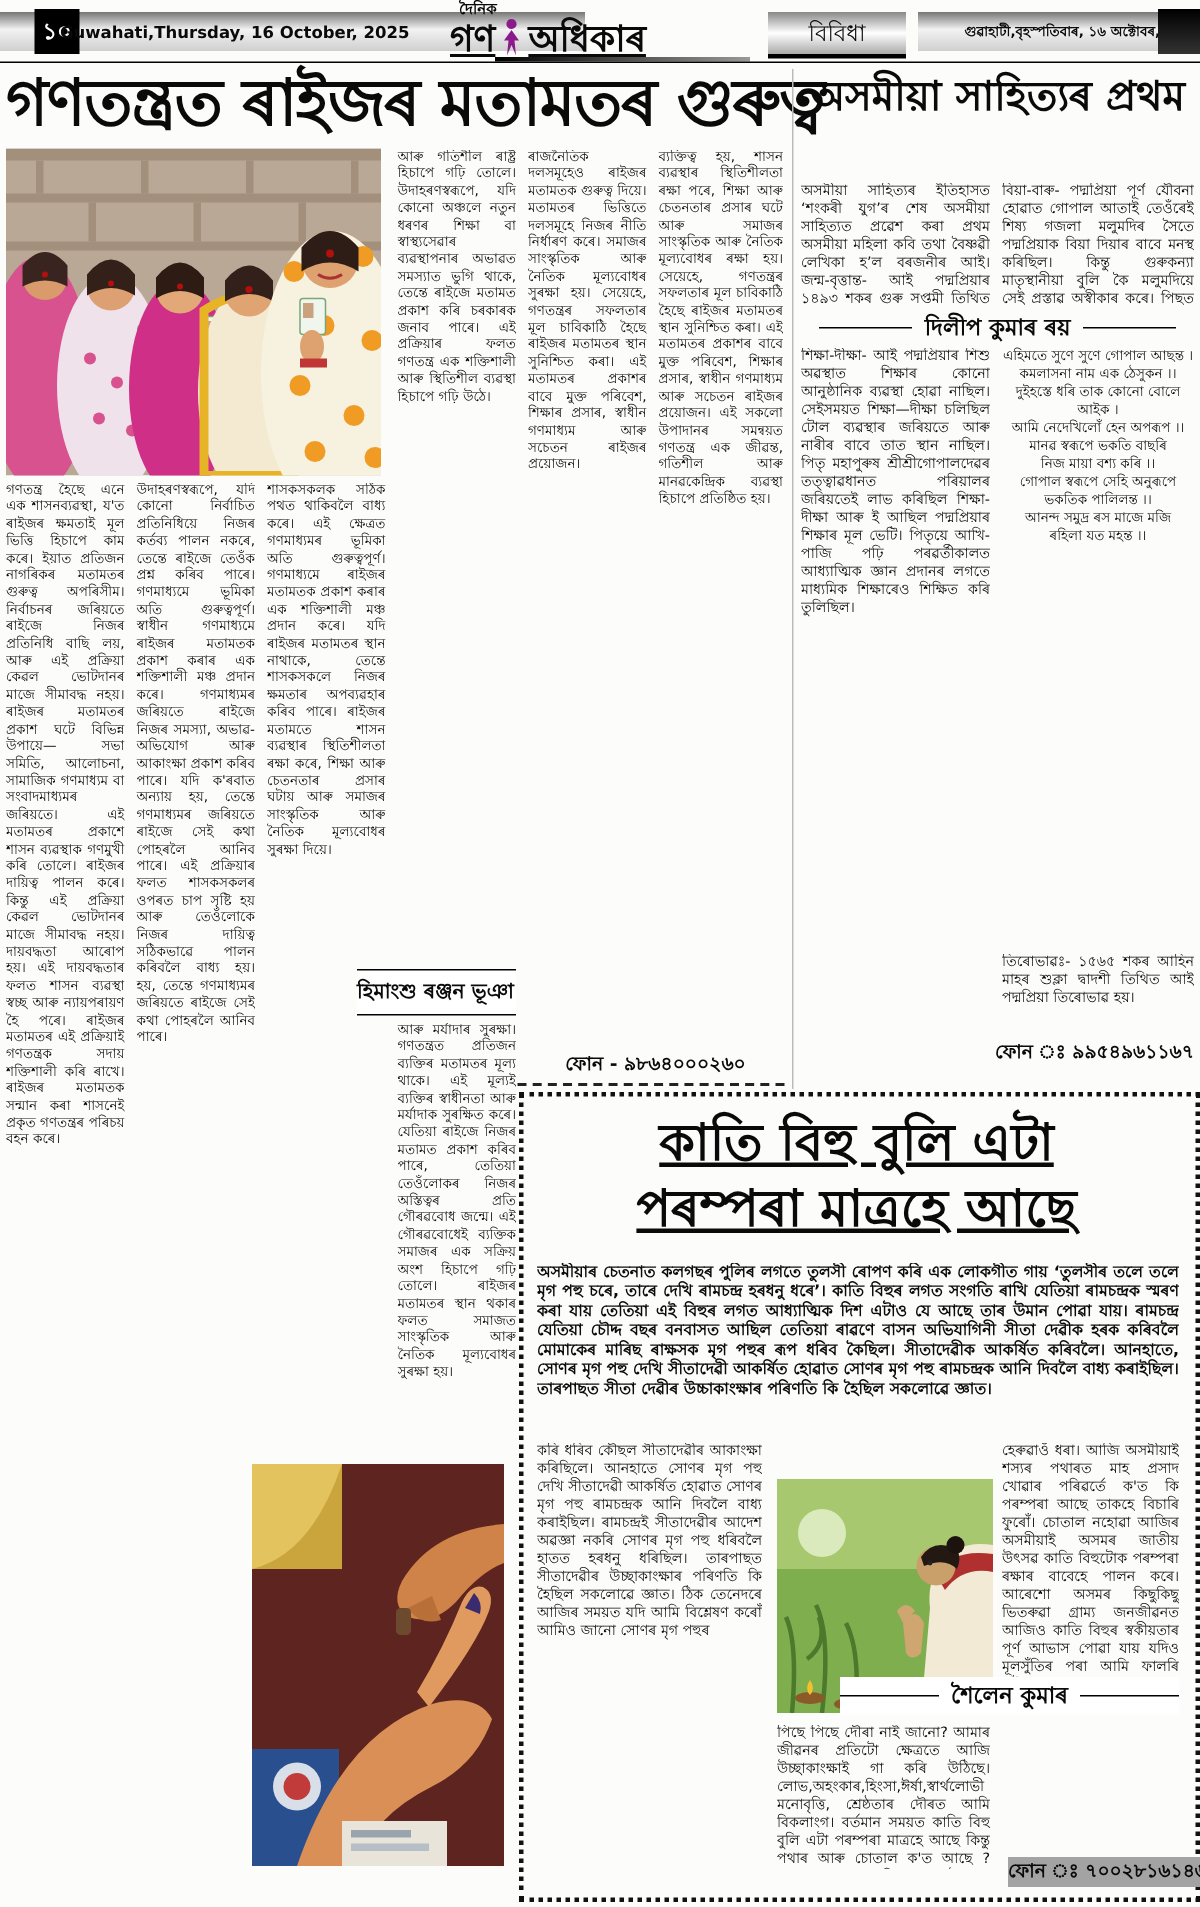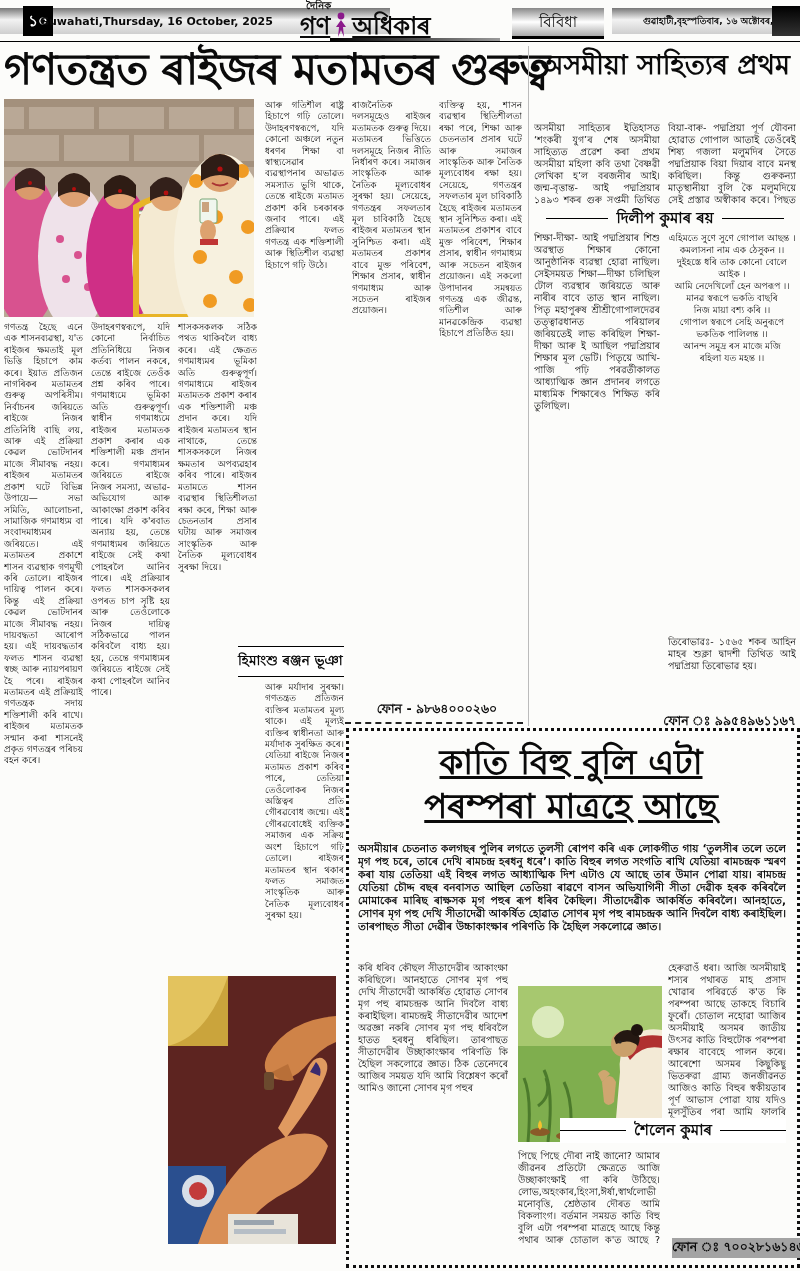--- a/index.html
+++ b/index.html
@@ -189,21 +189,21 @@
 কমলাসনা নাম এক ঠেসুকন ।।
 দুইহস্তে ধৰি তাক কোনো বোলে আইক ।
 আমি নেদেখিলোঁ হেন অপৰূপ ।।
 মানৱ স্বৰূপে    ভকতি বাছৰি
 নিজ মায়া বশ্য কৰি ।।
 গোপাল স্বৰূপে    সেহি অনুৰূপে
 ভকতিক পালিলন্ত ।।
 আনন্দ সমুদ্ৰ    ৰস মাজে মজি
 ৰহিলা যত মহন্ত ।।</div>
 <div class="abs col col-md" style="left:668px;top:636px;width:128px;height:48px;">তিৰোভাৱঃ- ১৫৬৫ শকৰ আহিন মাহৰ শুক্লা দ্বাদশী তিথিত আই পদ্মপ্ৰিয়া তিৰোভাৱ হয়।</div>
-<div class="abs phone" style="left:640px;top:692px;width:156px;text-align:right;margin-top:20px;">ফোন ঃ ৯৯৫৪৯৬১১৬৭</div>
+<div class="abs phone" style="left:640px;top:692px;width:156px;text-align:right;">ফোন ঃ ৯৯৫৪৯৬১১৬৭</div>
 
 <div class="abs bihu-box" style="left:346px;top:728px;width:448px;height:534px;"></div>
 <div class="abs bihu-headline" style="left:360px;top:740px;width:422px;">
   <div>কাতি বিহু বুলি এটা</div>
   <div>পৰম্পৰা মাত্ৰহে আছে</div>
 </div>
 <div class="abs bihu-intro" style="left:358px;top:842px;width:428px;height:112px;overflow:hidden;">অসমীয়াৰ চেতনাত কলগছৰ পুলিৰ লগতে তুলসী ৰোপণ কৰি এক লোকগীত গায় ‘তুলসীৰ তলে তলে মৃগ পহু চৰে, তাৰে দেখি ৰামচন্দ্ৰ হৰধনু ধৰে’। কাতি বিহুৰ লগত সংগতি ৰাখি যেতিয়া ৰামচন্দ্ৰক স্মৰণ কৰা যায় তেতিয়া এই বিহুৰ লগত আধ্যাত্মিক দিশ এটাও যে আছে তাৰ উমান পোৱা যায়। ৰামচন্দ্ৰ যেতিয়া চৌদ্দ বছৰ বনবাসত আছিল তেতিয়া ৰাৱণে বাসন অভিযাগিনী সীতা দেৱীক হৰক কৰিবলৈ মোমাকেৰ মাৰিছ ৰাক্ষসক মৃগ পহুৰ ৰূপ ধৰিব কৈছিল। সীতাদেৱীক আকৰ্ষিত কৰিবলৈ। আনহাতে, সোণৰ মৃগ পহু দেখি সীতাদেৱী আকৰ্ষিত হোৱাত সোণৰ মৃগ পহু ৰামচন্দ্ৰক আনি দিবলৈ বাধ্য কৰাইছিল। তাৰপাছত সীতা দেৱীৰ উচ্চাকাংক্ষাৰ পৰিণতি কি হৈছিল সকলোৱে জ্ঞাত।</div>
 
 <div class="abs" style="left:518px;top:986px;width:144px;height:156px;">
   <svg width="144" height="156" viewBox="0 0 144 156">

